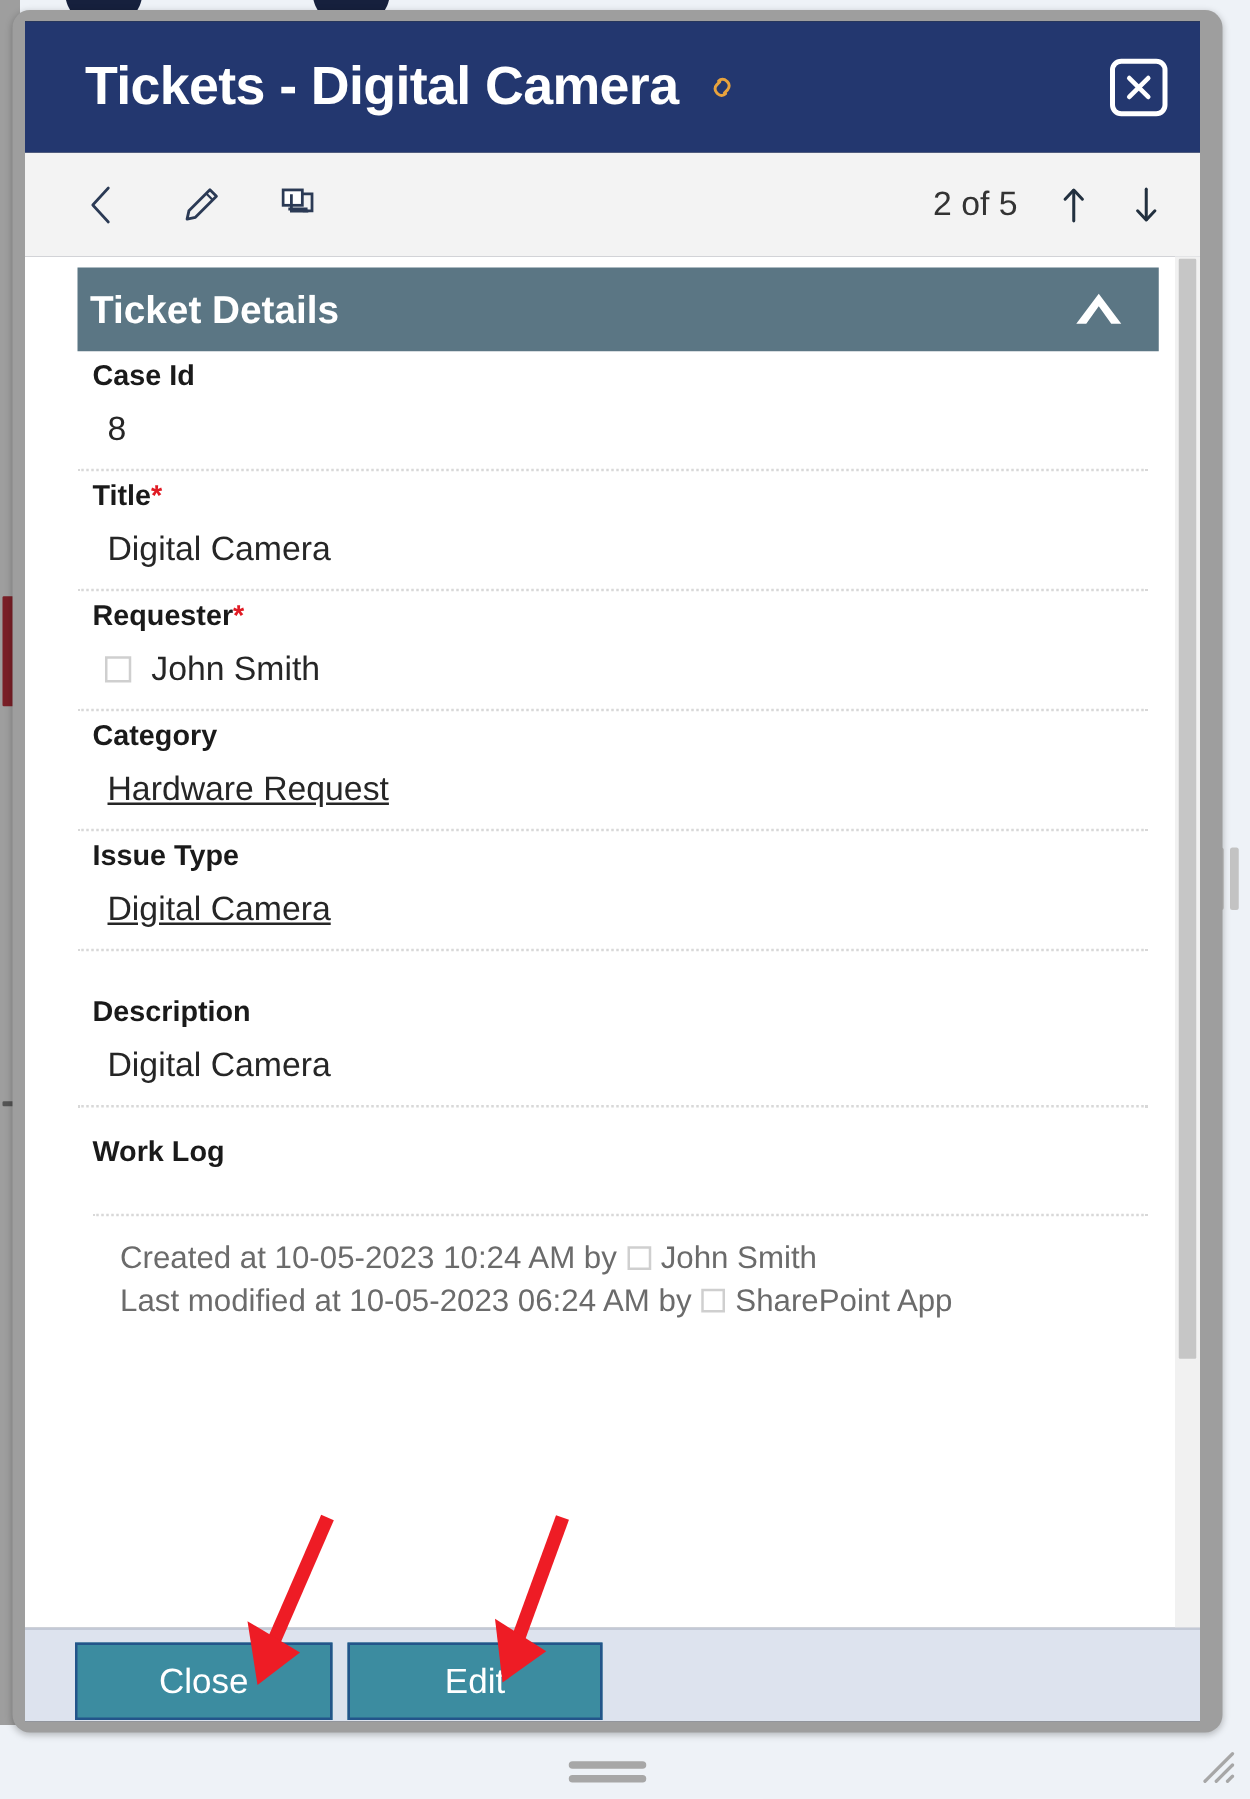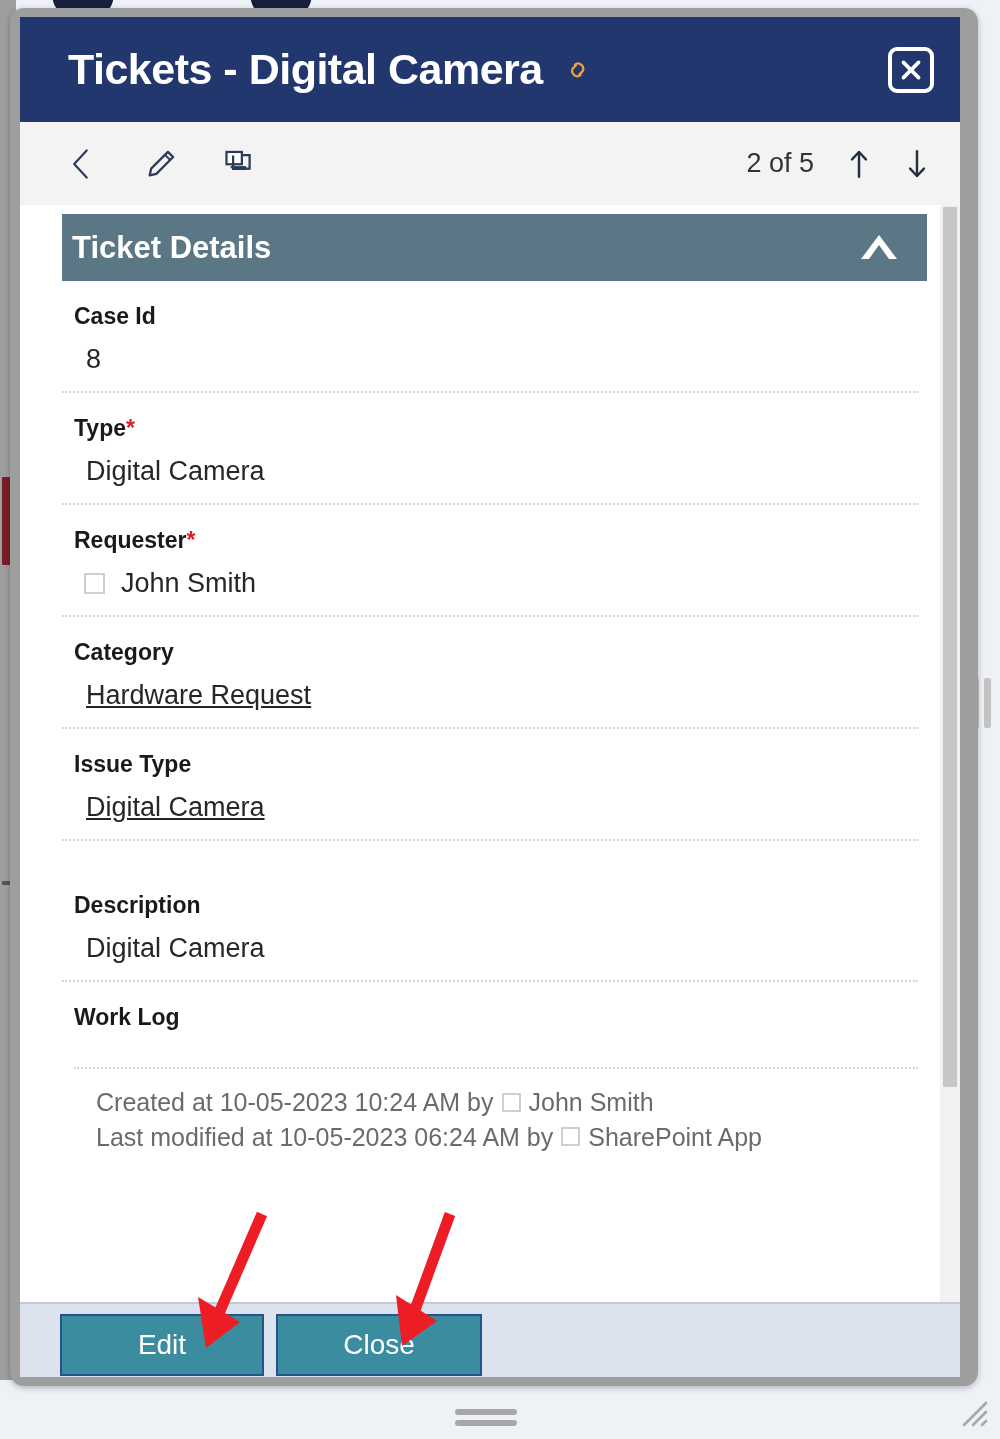--- a/index.html
+++ b/index.html
@@ -61,21 +61,21 @@
   .scrollpad{padding:9px 42px 0 42px;}
 
   .sect-head{
     background:#5b7684;height:67px;margin:0 -9px 0 0;
     display:flex;align-items:center;justify-content:space-between;
     padding:0 26px 0 10px;box-sizing:border-box;
   }
   .sect-title{color:#ffffff;font-size:31px;font-weight:bold;}
   .sect-chevron{width:44px;height:44px;display:flex;align-items:center;justify-content:center;cursor:pointer;}
 
-  .field{padding:22px 0 16px 12px;border-bottom:2px dotted #d8d8d8;}
+  .field{padding:6px 0 16px 12px;border-bottom:2px dotted #d8d8d8;}
   .flabel{font-size:23px;font-weight:bold;color:#1a1a1a;margin-bottom:14px;}
   .req{color:#e01b24;font-weight:bold;}
   .fvalue{font-size:27px;color:#262626;padding-left:12px;}
   .fvalue.link{text-decoration:underline;cursor:pointer;}
   .person{display:flex;align-items:center;gap:16px;padding-left:10px;}
   .person-box{width:21px;height:21px;border:2px solid #cfcfcf;box-sizing:border-box;background:#fff;}
   .person-name{font-size:27px;color:#262626;}
 
   .sect-gap{height:29px;}
 
@@ -200,21 +200,21 @@
               </svg>
           </div>
         </div>
 
         <div class="field">
           <div class="flabel"><span>Case Id</span><span class="req"></span></div>
           <div class="fvalue">8</div>
         </div>
 
         <div class="field">
-          <div class="flabel"><span>Type</span><span class="req">*</span></div>
+          <div class="flabel"><span>Title</span><span class="req">*</span></div>
           <div class="fvalue">Digital Camera</div>
         </div>
 
         <div class="field">
           <div class="flabel"><span>Requester</span><span class="req">*</span></div>
           <div class="person">
             <span class="person-box"></span>
             <span class="person-name">John Smith</span>
           </div>
         </div>
@@ -255,22 +255,22 @@
         </div>
 
       </div>
 
       <div class="sb-track">
         <div class="sb-thumb"></div>
       </div>
     </div>
 
     <div class="footer">
+      <div class="btn close">Close</div>
       <div class="btn edit">Edit</div>
-      <div class="btn close">Close</div>
     </div>
 
   </div>
 </div>
 
 <div class="drag-handle">
   <div class="drag-bar"></div>
     <div class="drag-bar"></div>
 </div>
 <div class="corner-grip">

